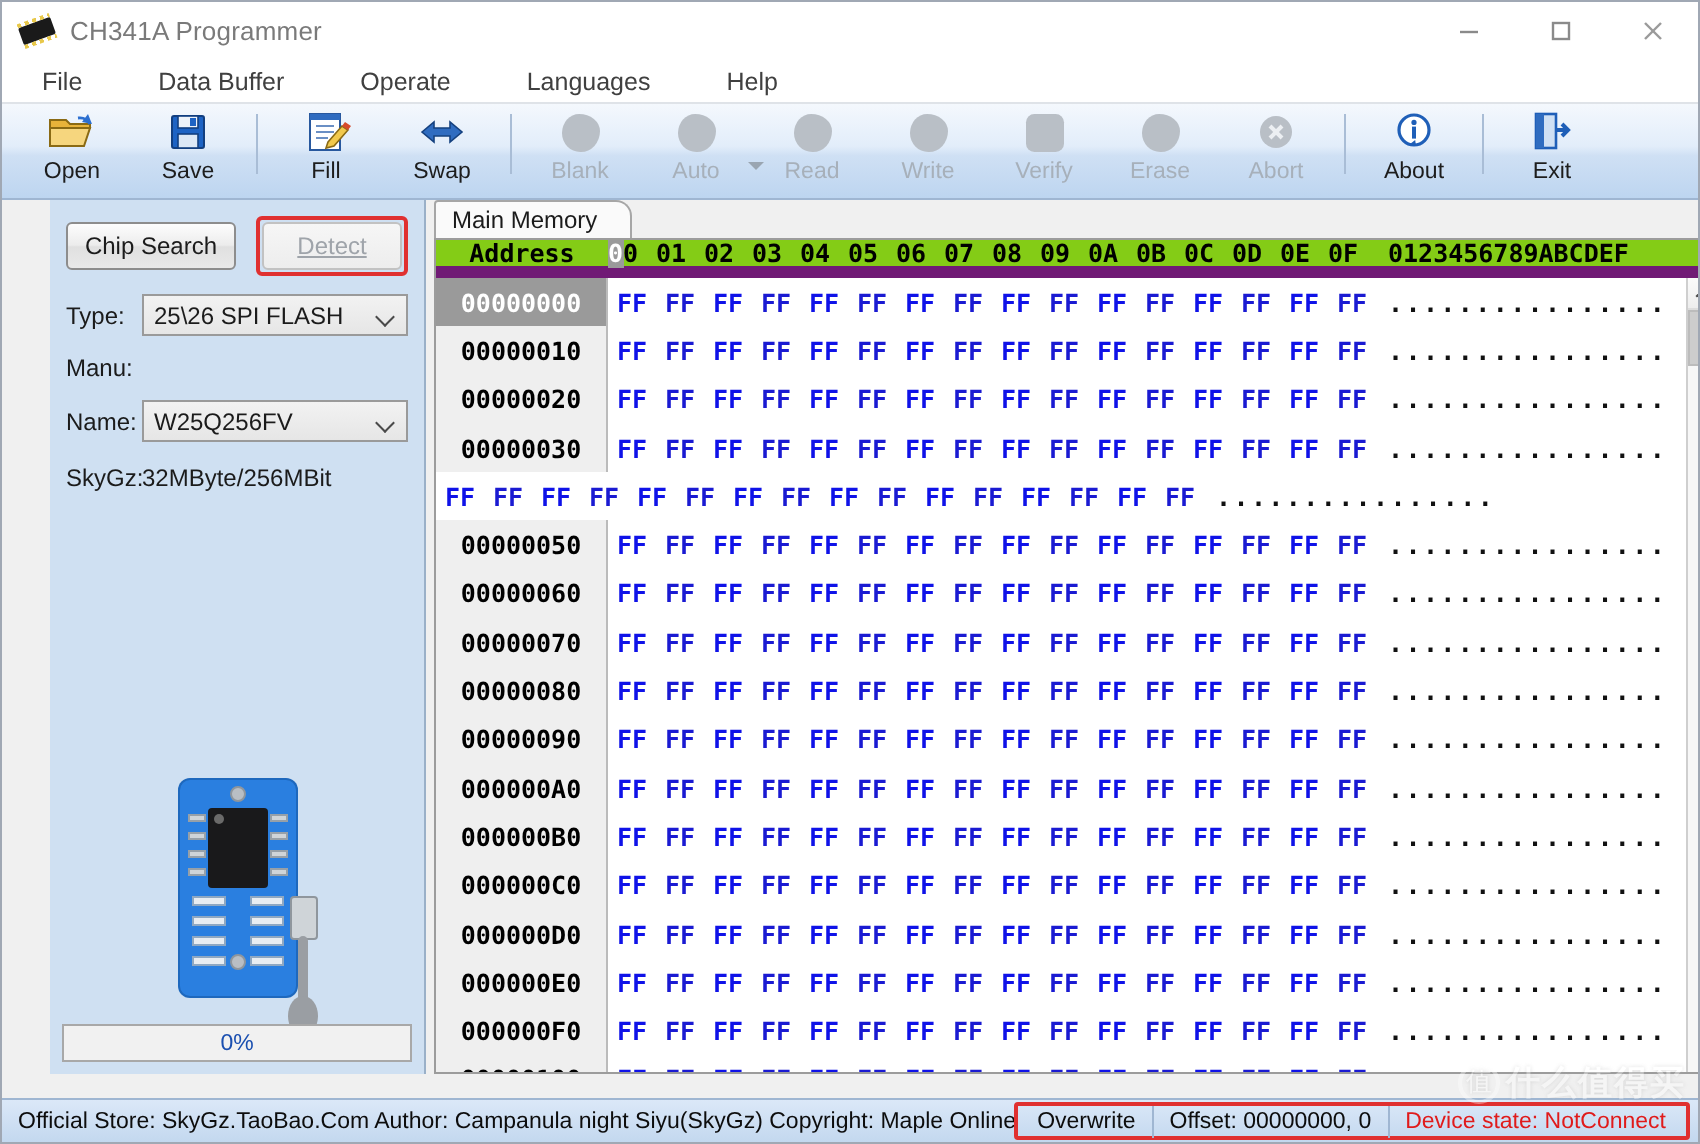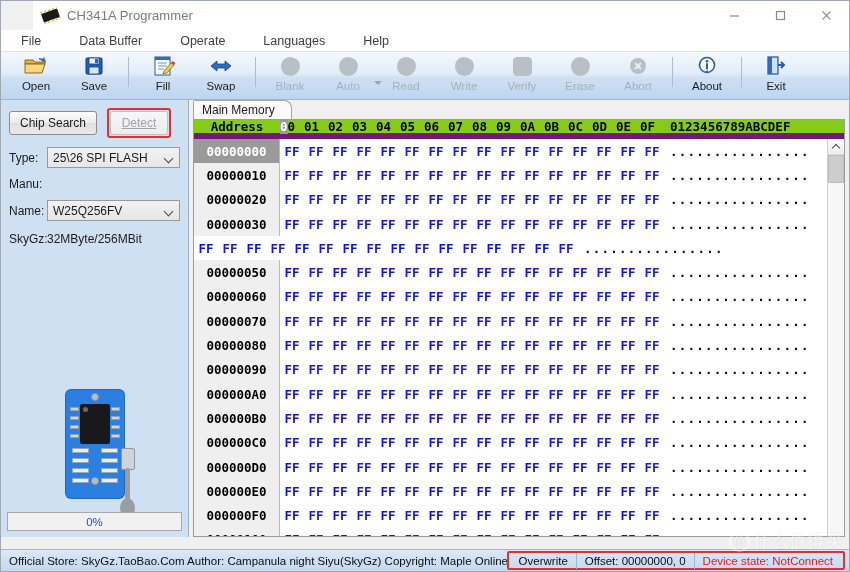--- a/index.html
+++ b/index.html
@@ -19,21 +19,20 @@
     overflow:hidden;
   }
 
   
   .titlebar {
     height: 29px;
     background: #ffffff;
     display:flex; align-items:center;
     border-bottom: none;
     position:relative;
-    margin-left:32px;
   }
   .title-icon {
     width:20px;height:20px;margin-left:8px;margin-right:6px;
     position:relative; flex:0 0 auto;
   }
   .chip-glyph {
     position:absolute; left:1px; top:5px;
     width:17px;height:9px;
     background:#1a1a1a;
     transform: rotate(-20deg);
@@ -109,38 +108,39 @@
   
   .body-row { display:flex; height:437px; background:#f0f0f0; }
 
   
   .leftpanel {
     width:188px; flex:0 0 188px;
     background:#cfe0f2;
     border-right:1px solid #9ab0c8;
     position:relative;
     padding:8px 8px 0 8px;
+    margin-left:24px;
   }
   .btnrow { display:flex; gap:10px; align-items:center; }
   .btn3d {
     height:24px;
     background: linear-gradient(to bottom,#fdfdfd,#ececec 48%,#e0e0e0 52%,#e9e9e9);
     border:1px solid #8d8d8d;
     border-radius:3px;
     font-size:12px; color:#1b1b1b;
     display:flex;align-items:center;justify-content:center;
   }
   #chip-search-btn { width:88px; }
   .detect-wrap {
     border:2px solid #e03030;
     border-radius:3px;
     padding:1px;
   }
   #detect-btn {
-    width:58px; color:#9fa4aa;
+    width:70px; color:#9fa4aa;
     background: linear-gradient(to bottom,#f6f6f6,#ededed);
     border:1px solid #c2c2c2;
   }
   .detect-u { text-decoration:underline; }
 
   .fld { display:flex; align-items:center; margin-top:9px; }
   .fld-lab { width:38px; font-size:12px; color:#1b1b1b; }
   .combo {
     flex:1; height:21px;
     background: linear-gradient(to bottom,#f2f2f2,#e6e6e6);

